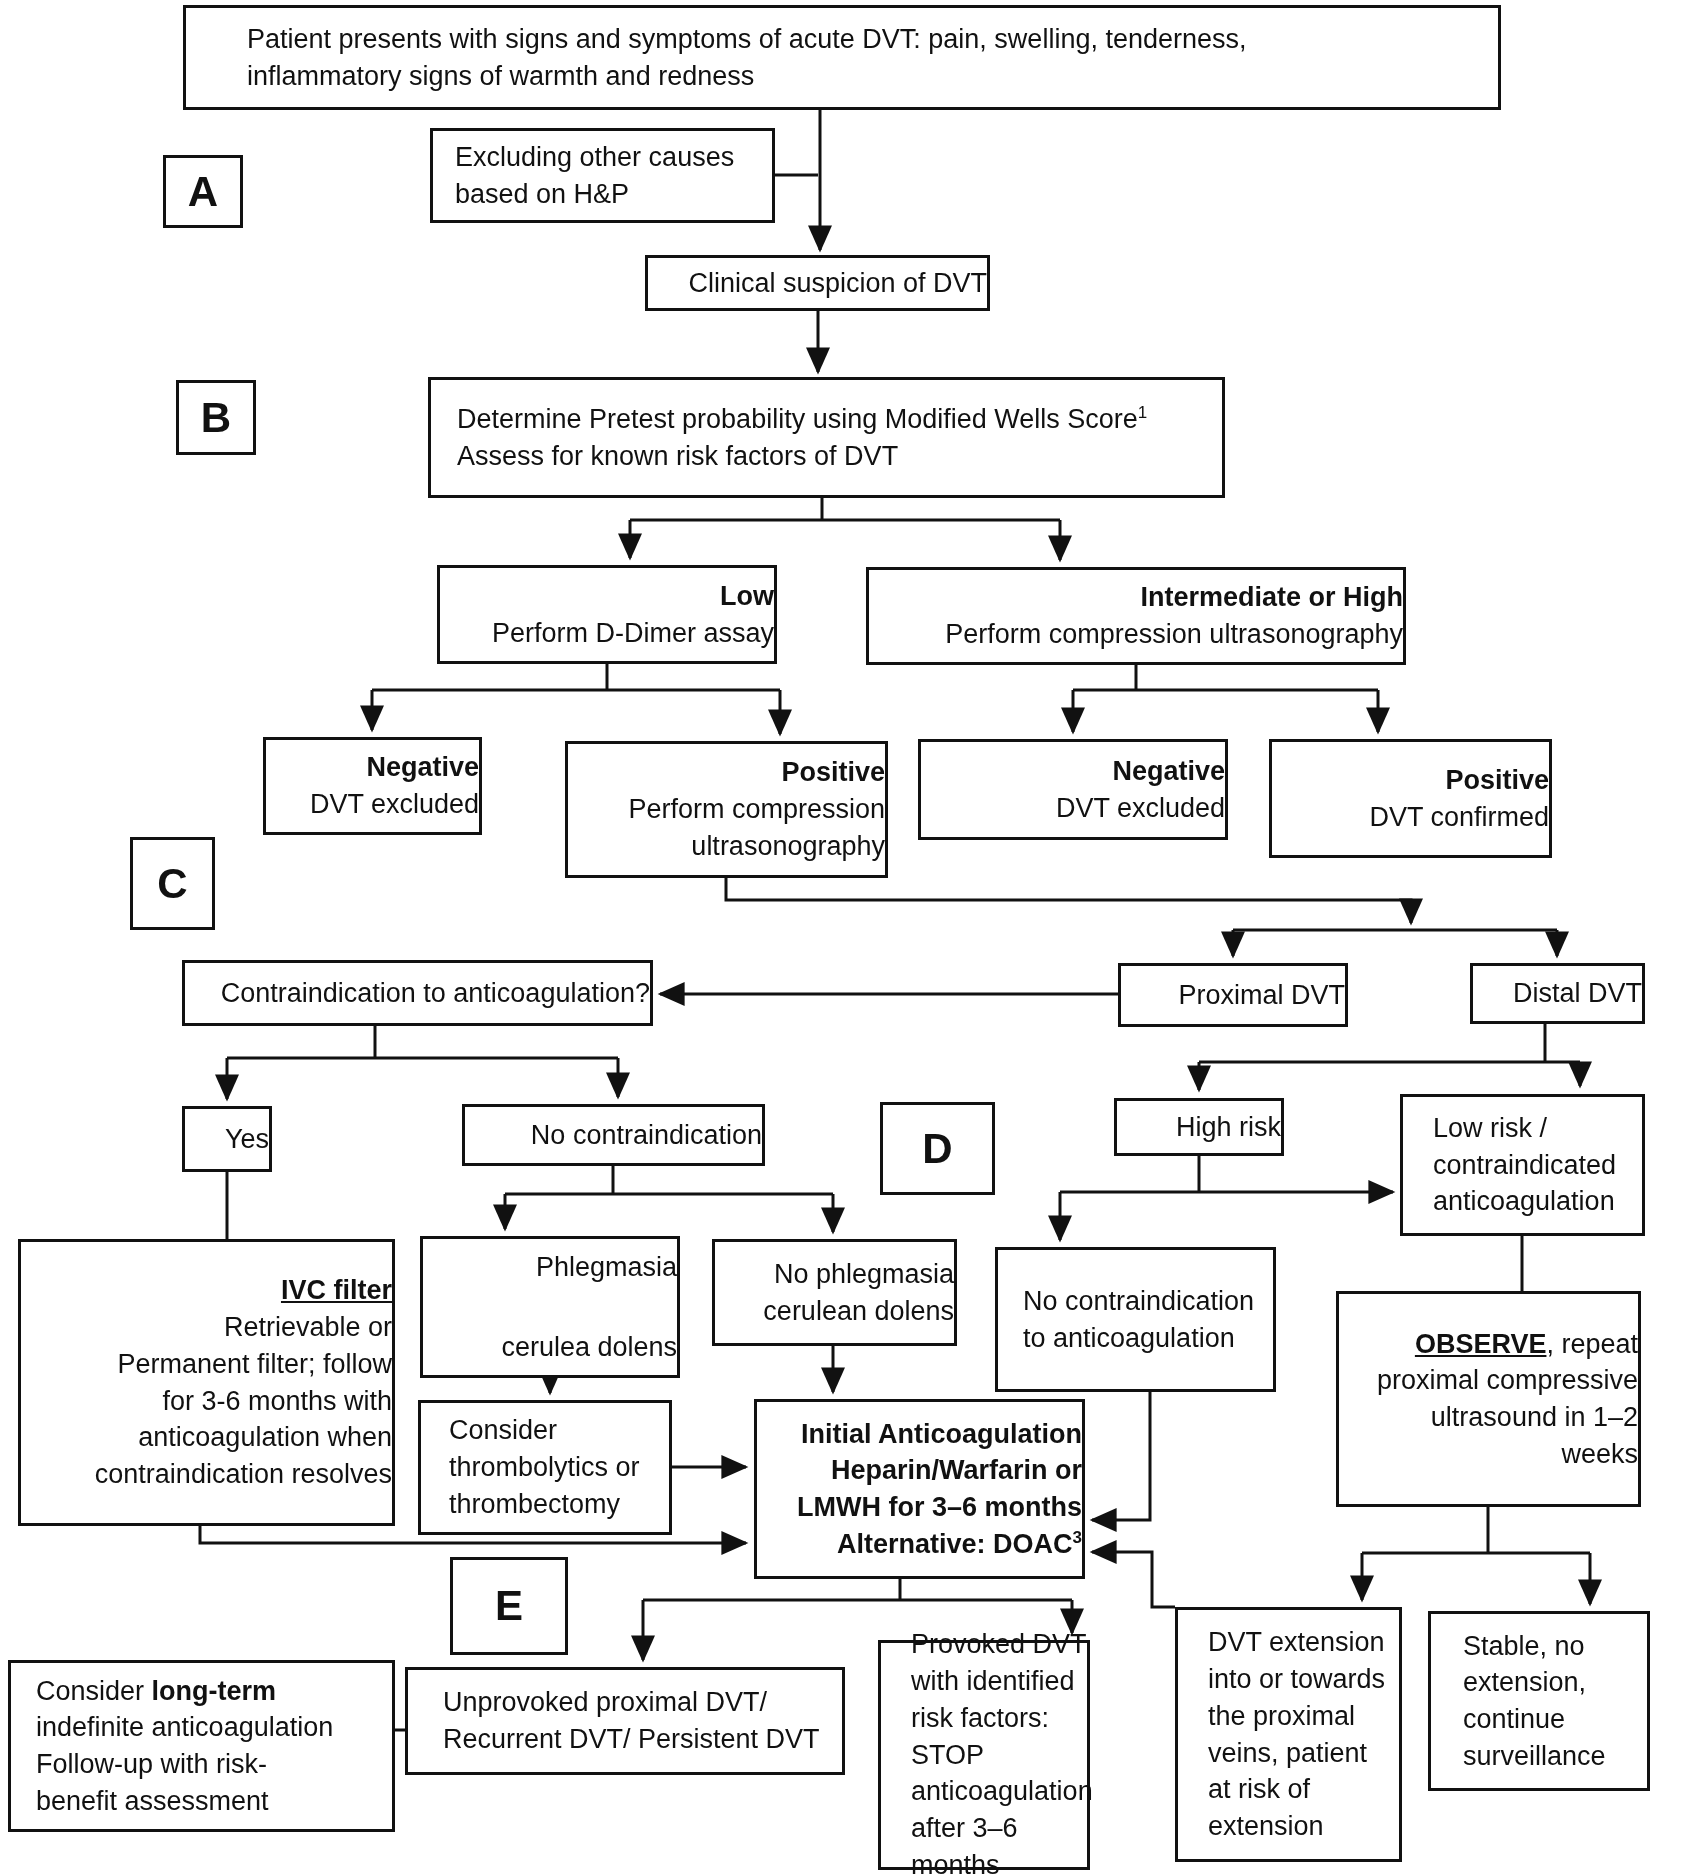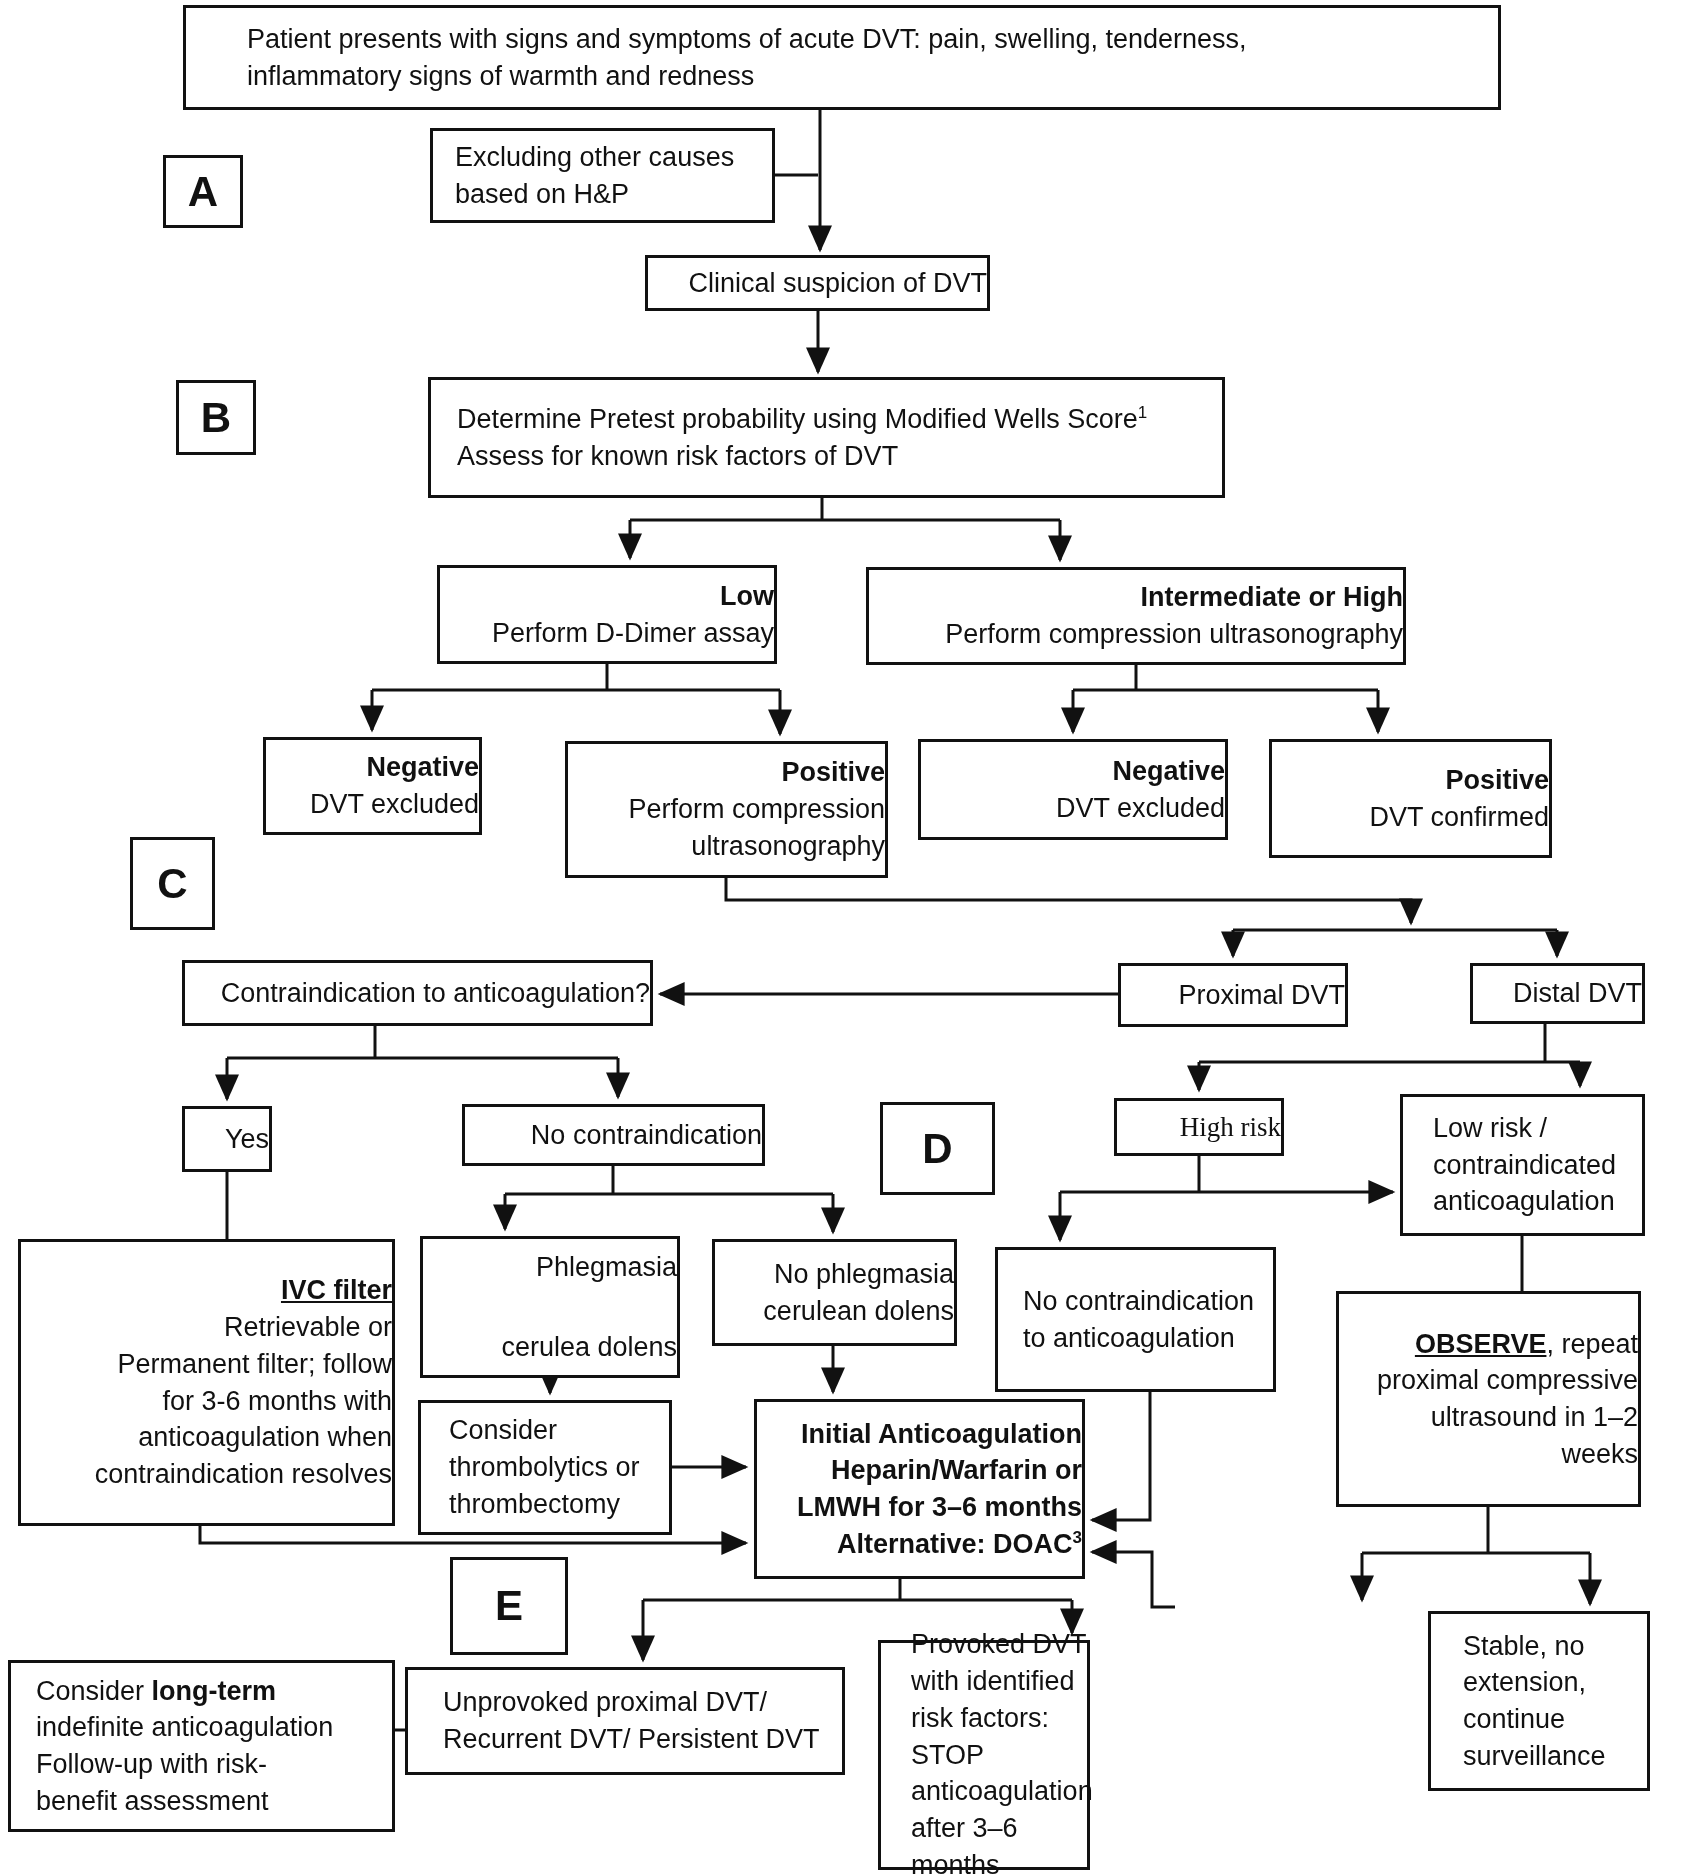--- a/index.html
+++ b/index.html
@@ -198,21 +198,21 @@
   </div>
 
   <div class="box center" style="left:182px;top:1106px;width:90px;height:66px;">
     <span>Yes</span>
   </div>
 
   <div class="box center" style="left:462px;top:1104px;width:303px;height:62px;">
     <span>No contraindication</span>
   </div>
 
-  <div class="box center" style="left:1114px;top:1098px;width:170px;height:58px;font-family:Liberation Serif, serif;">
+  <div class="box center" style="left:1114px;top:1098px;width:170px;height:58px;">
     <span>High risk</span>
   </div>
 
   <div class="box left" style="left:1400px;top:1094px;width:245px;height:142px;padding-left:30px;">
     <span>Low risk /</span>
     <span>contraindicated</span>
     <span>anticoagulation</span>
   </div>
 
   <div class="box center" style="left:18px;top:1239px;width:377px;height:287px;">
@@ -272,20 +272,28 @@
   </div>
 
   <div class="box left" style="left:878px;top:1640px;width:212px;height:230px;padding-left:30px;">
     <span>Provoked DVT</span>
     <span>with identified</span>
     <span>risk factors: STOP</span>
     <span>anticoagulation</span>
     <span>after 3–6 months</span>
   </div>
 
+  <div class="box left" style="left:1175px;top:1607px;width:227px;height:255px;padding-left:30px;">
+    <span>DVT extension</span>
+    <span>into or towards</span>
+    <span>the proximal</span>
+    <span>veins, patient</span>
+    <span>at risk of</span>
+    <span>extension</span>
+  </div>
 
   <div class="box left" style="left:1428px;top:1611px;width:222px;height:180px;padding-left:32px;">
     <span>Stable, no</span>
     <span>extension,</span>
     <span>continue</span>
     <span>surveillance</span>
   </div>
 
 </div>
 

